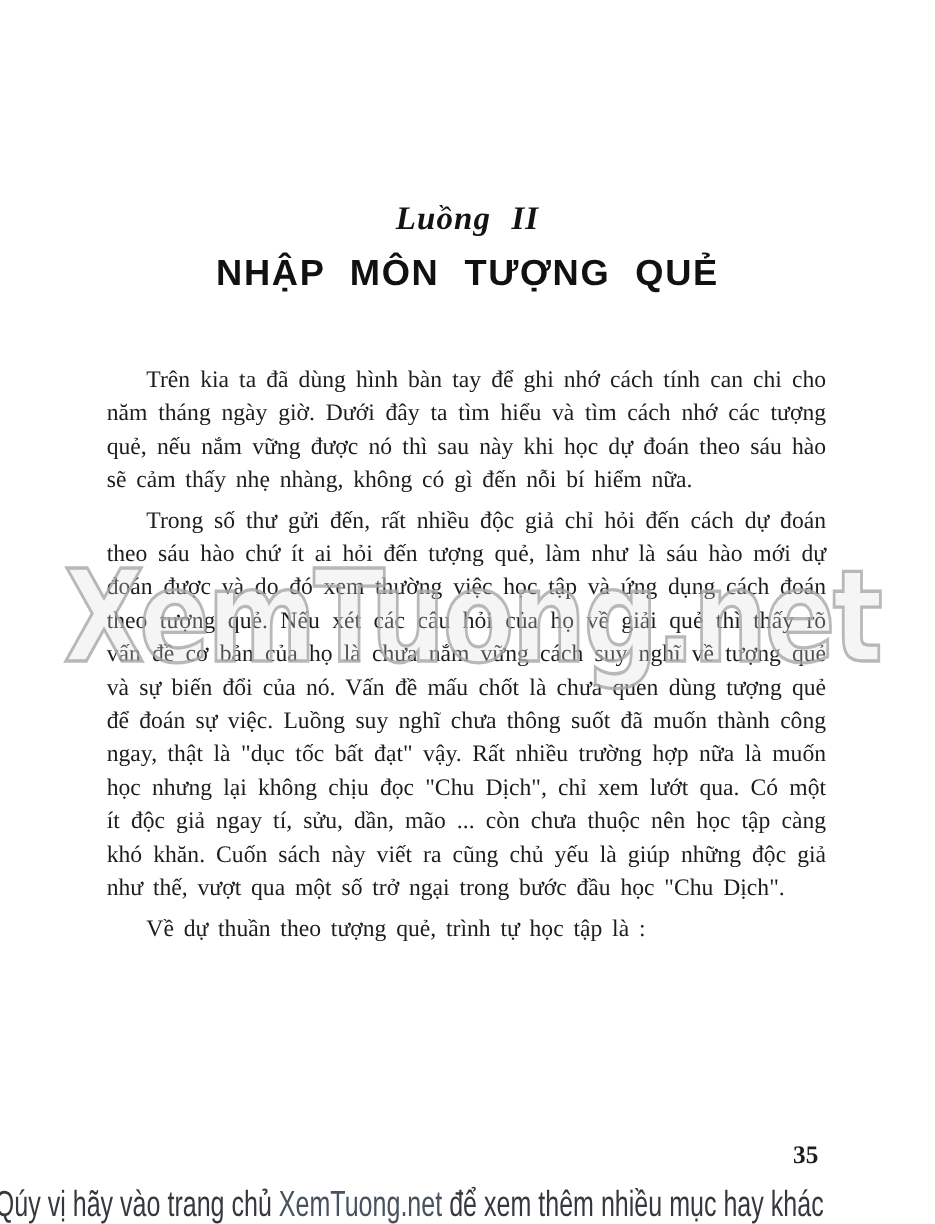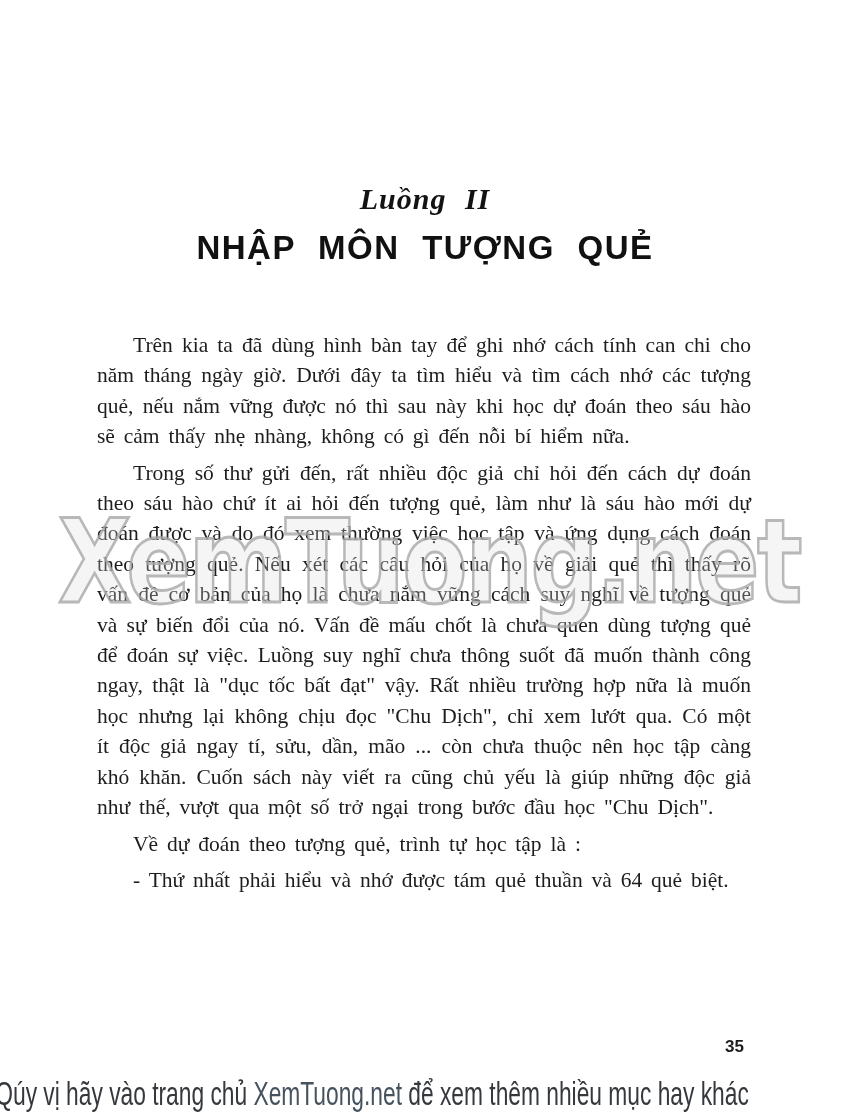--- a/index.html
+++ b/index.html
@@ -46,22 +46,22 @@
     white-space:nowrap;
     letter-spacing:-3px;
     color:rgba(220,220,220,0.28);
     -webkit-text-stroke:3px rgba(168,168,168,0.8);
     transform:scaleX(0.82); transform-origin:left center;
     pointer-events:none;
     z-index:5;
   }
   .page-number {
     position:absolute; top:1037px; right:106px;
-    font-family:Liberation Sans, sans-serif;
-    font-weight:bold; font-size:17px; color:#1d1d1d;
+    font-family:Liberation Serif, serif;
+    font-weight:bold; font-size:23px; color:#1d1d1d;
   }
   .footer {
     position:absolute; bottom:0; left:0; width:744px;
     display:flex; justify-content:center;
     font-family:"Liberation Sans", sans-serif;
     font-size:33px; color:#35393d;
   }
   .footer-inner {
     transform:scaleX(0.69); transform-origin:center;
     white-space:nowrap;
@@ -73,22 +73,21 @@
 
 <div class="page">
 
   <div class="chapter-label">Luồng II</div>
 
   <h1 class="chapter-title">NHẬP MÔN TƯỢNG QUẺ</h1>
 
   <div class="body-text">
     <p>Trên kia ta đã dùng hình bàn tay để ghi nhớ cách tính can chi cho năm tháng ngày giờ. Dưới đây ta tìm hiểu và tìm cách nhớ các tượng quẻ, nếu nắm vững được nó thì sau này khi học dự đoán theo sáu hào sẽ cảm thấy nhẹ nhàng, không có gì đến nỗi bí hiểm nữa.</p>
     <p>Trong số thư gửi đến, rất nhiều độc giả chỉ hỏi đến cách dự đoán theo sáu hào chứ ít ai hỏi đến tượng quẻ, làm như là sáu hào mới dự đoán được và do đó xem thường việc học tập và ứng dụng cách đoán theo tượng quẻ. Nếu xét các câu hỏi của họ về giải quẻ thì thấy rõ vấn đề cơ bản của họ là chưa nắm vững cách suy nghĩ về tượng quẻ và sự biến đổi của nó. Vấn đề mấu chốt là chưa quen dùng tượng quẻ để đoán sự việc. Luồng suy nghĩ chưa thông suốt đã muốn thành công ngay, thật là "dục tốc bất đạt" vậy. Rất nhiều trường hợp nữa là muốn học nhưng lại không chịu đọc "Chu Dịch", chỉ xem lướt qua. Có một ít độc giả ngay tí, sửu, dần, mão ... còn chưa thuộc nên học tập càng khó khăn. Cuốn sách này viết ra cũng chủ yếu là giúp những độc giả như thế, vượt qua một số trở ngại trong bước đầu học "Chu Dịch".</p>
-    <p>Về dự đoán theo tượng quẻ, trình tự học tập là :</p>
-    <p>- Thứ nhất phải hiểu và nhớ được tám quẻ thuần và 64 quẻ biệt.</p>
+    <p>Về dự thuần theo tượng quẻ, trình tự học tập là :</p>
   </div>
 
   <div class="watermark">XemTuong.net</div>
 
   <div class="page-number">35</div>
 
   <div class="footer">
     <div class="footer-inner">
       <span>Qúy vị hãy vào trang chủ </span><span class="footer-link">XemTuong.net</span><span> để xem thêm nhiều mục hay khác</span>
     </div>

